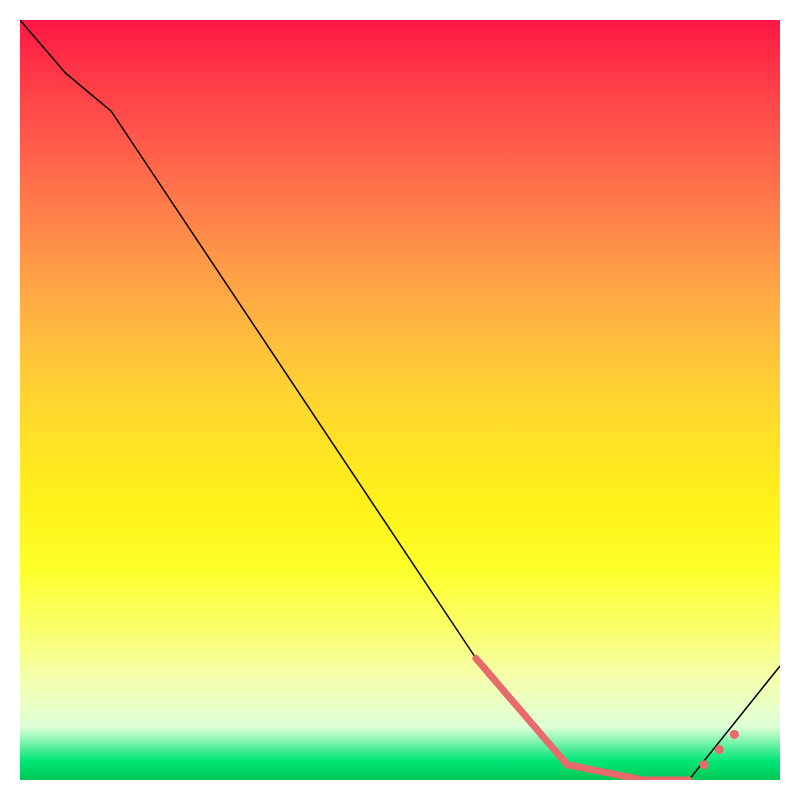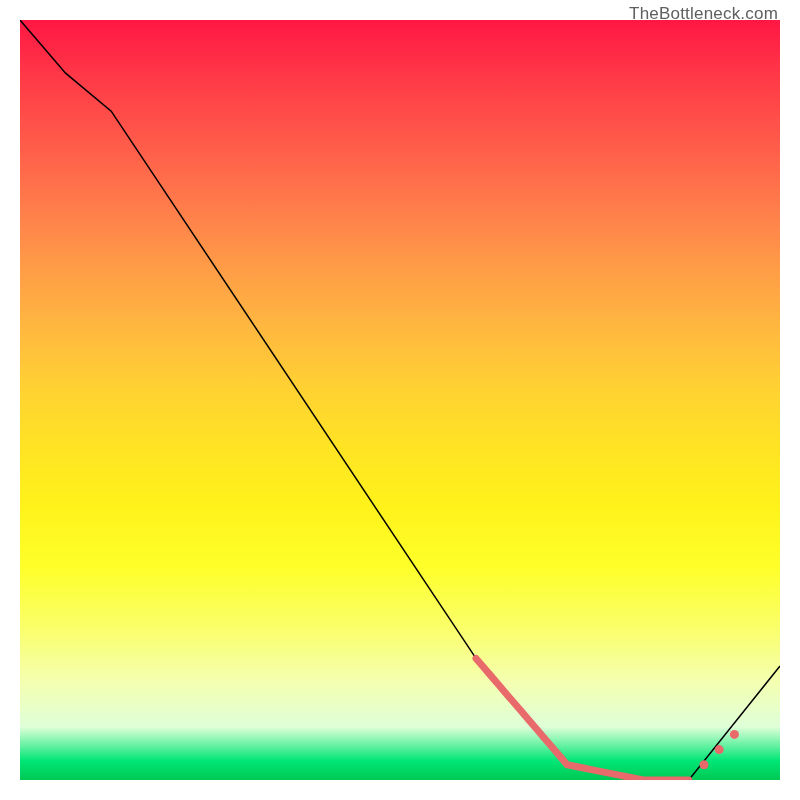--- a/index.html
+++ b/index.html
@@ -63,21 +63,20 @@
     stroke: #e86a6a;
     stroke-width: 7;
     stroke-linecap: round;
     fill: none;
   }
 </style>
 </head>
 <body>
 
 <div class="chart-container">
-  <div class="watermark">TheBottleneck.com</div>
   <div class="plot-area">
     <div class="gradient-bg"></div>
     <svg class="curve" viewBox="0 0 760 760" preserveAspectRatio="none">
       <path id="main-line" class="line-path" d="M0.0 0.0 L45.6 53.2 L91.2 91.2 L456.0 638.4 L547.2 744.8 L623.2 760.0 L668.8 760.0 L760.0 646.0 "></path>
       <path id="highlight-line" class="thick-segment" d="M456.0 638.4 L463.6 647.3 L471.2 656.1 L478.8 665.0 L486.4 673.9 L494.0 682.7 L501.6 691.6 L509.2 700.5 L516.8 709.3 L524.4 718.2 L532.0 727.1 L539.6 735.9 L547.2 744.8 L554.8 746.3 L562.4 747.8 L570.0 749.4 L577.6 750.9 L585.2 752.4 L592.8 753.9 L600.4 755.4 L608.0 757.0 L615.6 758.5 L623.2 760.0 L630.8 760.0 L638.4 760.0 L646.0 760.0 L653.6 760.0 L661.2 760.0 L668.8 760.0 "></path>
       <g id="markers">
           <circle cx="684.0" cy="744.8" r="4.5" class="dot"></circle>
           <circle cx="699.2" cy="729.6" r="4.5" class="dot"></circle>
           <circle cx="714.4" cy="714.4" r="4.5" class="dot"></circle>
         </g>

